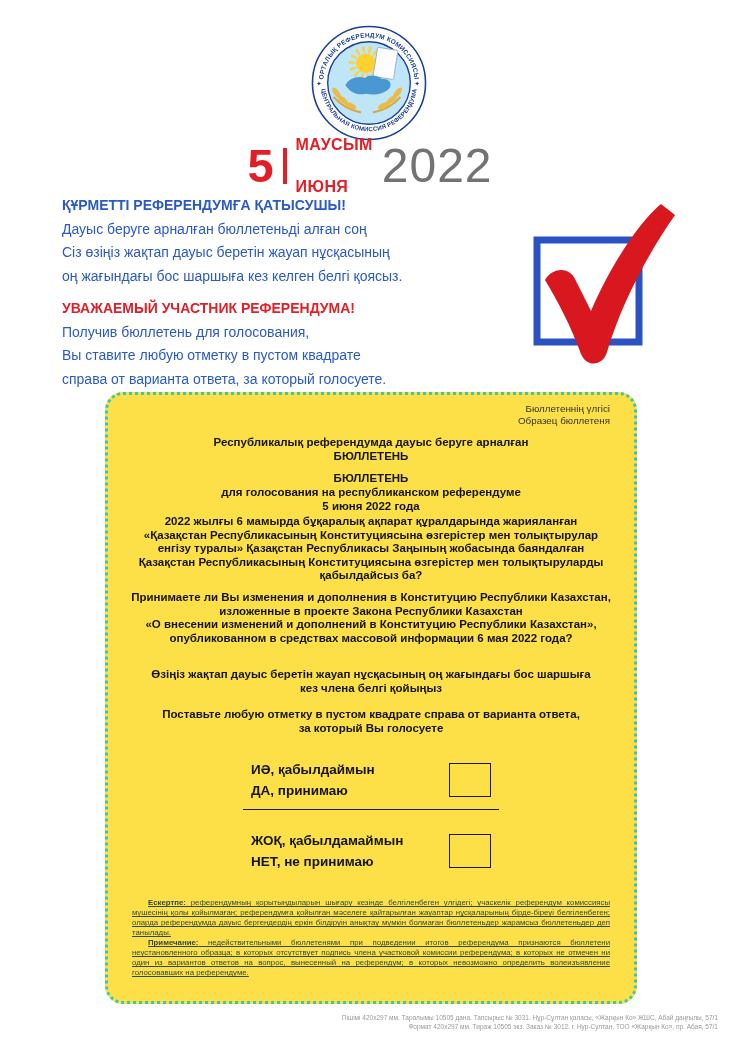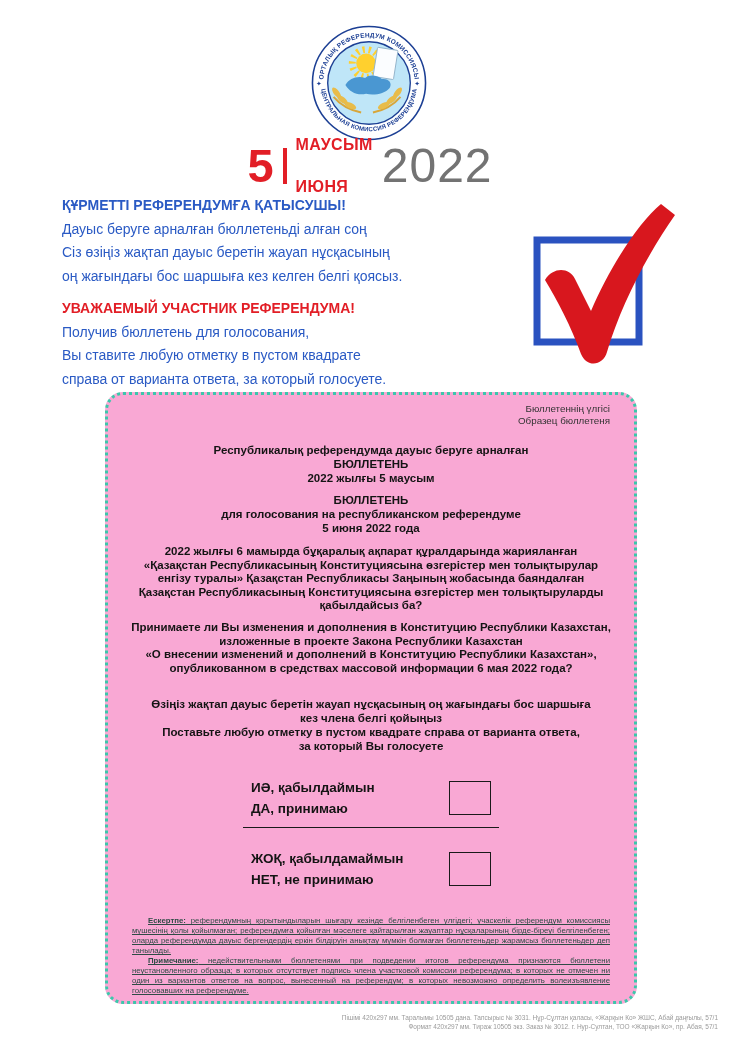--- a/index.html
+++ b/index.html
@@ -21,31 +21,31 @@
   .date-year{font-size:48px;color:#737373;line-height:44px;letter-spacing:1px;}
   
   .intro{position:absolute;left:62px;top:194px;width:472px;
     font-size:14px;line-height:23.5px;color:#2a5ac4;}
   .intro .head-kk{font-weight:bold;color:#2a5ac4;}
   .intro .head-ru{font-weight:bold;color:#e21e26;margin-top:9px;}
   
   .check-graphic{position:absolute;left:527px;top:194px;width:162px;height:200px;}
   
   .ballot{position:absolute;left:105px;top:392px;width:532px;height:612px;
-    box-sizing:border-box;background:#f9a8d4;border:3px dotted #3cc7ab;
+    box-sizing:border-box;background:#fde047;border:3px dotted #3cc7ab;
     border-radius:18px;color:#141414;text-align:center;
     font-weight:bold;font-size:11.5px;line-height:14px;}
   .sample-label{text-align:right;padding-right:24px;margin-top:8px;
     font-weight:normal;font-size:9.8px;line-height:12px;color:#333333;}
-  .title-kk{margin-top:16px;}
+  .title-kk{margin-top:8px;}
   .title-ru{margin-top:8px;}
-  .q-kk{margin-top:10px;line-height:13.6px;}
+  .q-kk{margin-top:2px;line-height:13.6px;}
   .q-ru{margin-top:8px;line-height:13.6px;}
   .instr-kk{margin-top:22px;}
-  .instr-ru{}
+  .instr-ru{margin-top:12px;}
   
   .options{width:240px;margin:24px auto 0;}
   .opt-row{display:flex;align-items:center;justify-content:space-between;text-align:left;margin-top:20px;}
   .opt-labels{font-size:13.5px;line-height:21px;font-weight:bold;}
   .opt-box{width:40px;height:32px;border:1.6px solid #1a1a1a;background:transparent;flex:none;}
   .opt-divider{border:none;border-top:1.4px solid #1a1a1a;margin:8px -8px;}
   
   .footnote{margin:26px 24px 0;text-align:justify;font-weight:normal;
     font-size:7.8px;line-height:10px;color:#2f4b46;}
   .footnote p{margin:0;text-indent:16px;text-decoration:underline;}
@@ -126,21 +126,20 @@
 
 <div class="ballot">
   <div class="sample-label">
     <div>Бюллетеннің үлгісі</div>
     <div>Образец бюллетеня</div>
   </div>
 
   <div class="title-kk">
     <div>Республикалық референдумда дауыс беруге арналған</div>
     <div>БЮЛЛЕТЕНЬ</div>
-    <div>2022 жылғы 5 маусым</div>
   </div>
 
   <div class="title-ru">
     <div>БЮЛЛЕТЕНЬ</div>
     <div>для голосования на республиканском референдуме</div>
     <div>5 июня 2022 года</div>
   </div>
 
   <div class="q-kk">
     <div>2022 жылғы 6 мамырда бұқаралық ақпарат құралдарында жарияланған</div>

